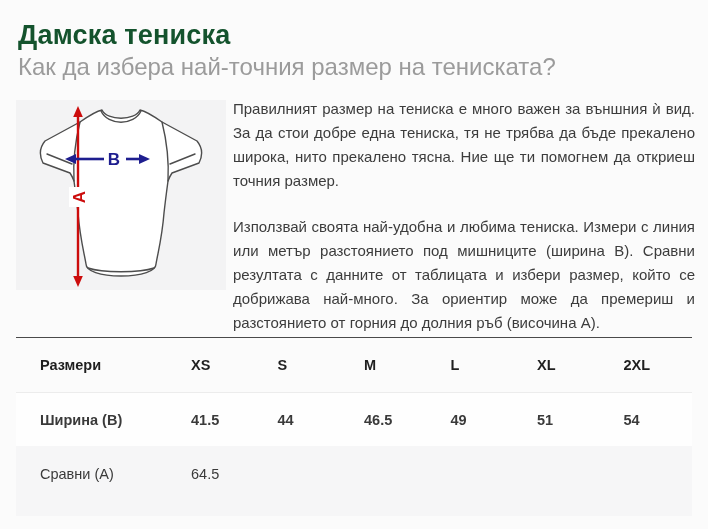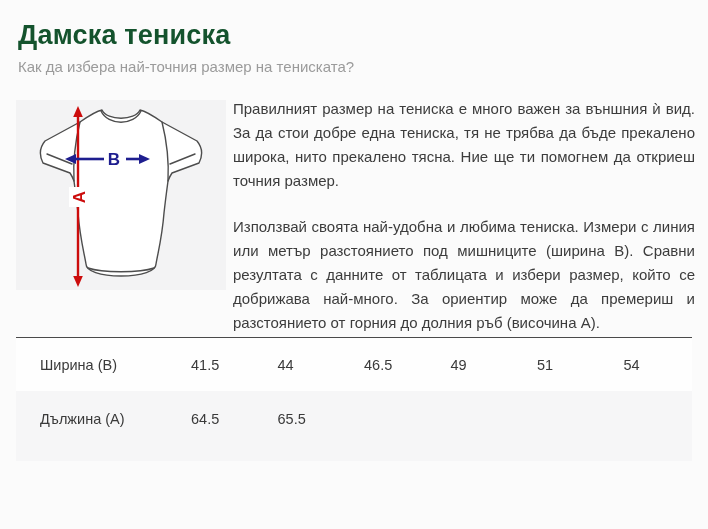--- a/index.html
+++ b/index.html
@@ -11,21 +11,21 @@
     color: #3d3d3d;
     overflow: hidden;
   }
   .page-title {
     position: absolute; left: 18px; top: 20px;
     font-size: 27px; line-height: 31px; font-weight: 600;
     color: #14532d; letter-spacing: 0.2px;
   }
   .page-subtitle {
     position: absolute; left: 18px; top: 54px;
-    font-size: 15px; line-height: 26px; font-weight: 400;
+    font-size: 24px; line-height: 26px; font-weight: 400;
     color: #9b9b9b;
   }
   .diagram-box {
     position: absolute; left: 16px; top: 100px;
     width: 210px; height: 190px;
     background: #f3f3f4;
   }
   .intro-col {
     position: absolute; left: 233px; top: 97px; width: 462px;
   }
@@ -43,21 +43,21 @@
     display: grid;
     grid-template-columns: 175px repeat(5, 86.5px) 1fr;
     align-items: center;
   }
   .t-row > div:first-child { padding-left: 24px; }
   .t-head {
     height: 55px;
     font-weight: 700; color: #1f1f1f;
     border-bottom: 1px solid #ececec;
   }
-  .t-data-1 { height: 53px; background: #fefefe; color: #3a3a3a; }
+  .t-data-1 { height: 53px; background: #fefefe; color: #3a3a3a; font-weight: bold; }
   .t-data-2 {
     height: 70px; background: #f6f6f7; color: #3a3a3a;
     align-items: start;
   }
   .t-data-2 > div { padding-top: 20px; }
 </style>
 </head>
 <body>
 
 <h1 class="page-title">Дамска тениска</h1>
@@ -110,27 +110,35 @@
     </g>
   </svg>
 </figure>
 
 <div class="intro-col">
   <p>Правилният размер на тениска е много важен за външния ѝ вид. За да стои добре една тениска, тя не трябва да бъде прекалено широка, нито прекалено тясна. Ние ще ти помогнем да откриеш точния размер.</p>
   <p>Използвай своята най-удобна и любима тениска. Измери с линия или метър разстоянието под мишниците (ширина B). Сравни резултата с данните от таблицата и избери размер, който се добрижава най-много. За ориентир може да премериш и разстоянието от горния до долния ръб (височина A).</p>
 </div>
 
 <section class="size-table">
+  <div class="t-row t-head">
+    <div>Размери</div>
+    <div>XS</div>
+    <div>S</div>
+    <div>M</div>
+    <div>L</div>
+    <div>XL</div>
+    <div>2XL</div>
+  </div>
   <div class="t-row t-data-1">
     <div>Ширина (B)</div>
     <div>41.5</div>
     <div>44</div>
     <div>46.5</div>
     <div>49</div>
     <div>51</div>
     <div>54</div>
   </div>
   <div class="t-row t-data-2">
-    <div>Дължина (A)</div>
+    <div>Сравни (A)</div>
     <div>64.5</div>
-    <div>65.5</div>
   </div>
 </section>
 
 </body></html>

